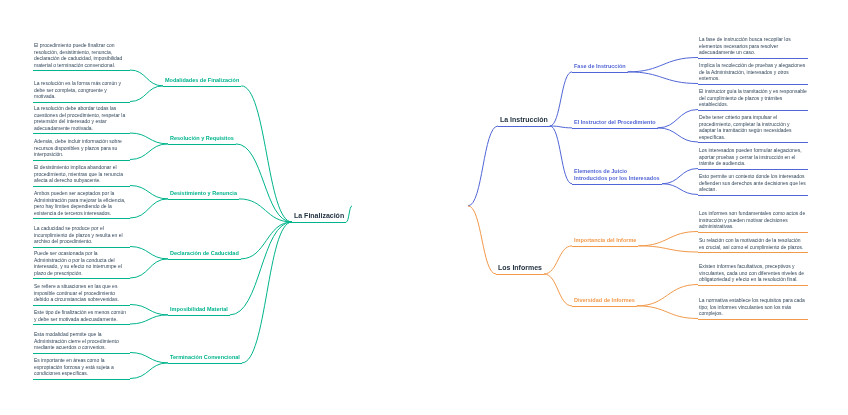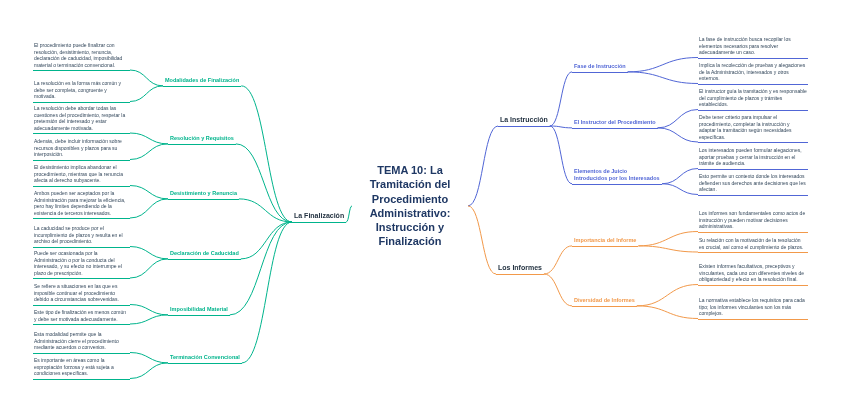--- a/index.html
+++ b/index.html
@@ -57,21 +57,20 @@
       <path d="M 662 183.75 C 680 183.75, 680 168.5, 698 168.5" stroke="rgb(81, 102, 214)"></path>
       <path d="M 662 183.75 C 680 183.75, 680 194.5, 698 194.5" stroke="rgb(81, 102, 214)"></path>
       <path d="M 543.953125 274 C 557.9765625 274, 557.9765625 245.875, 572 245.875" stroke="rgb(242, 153, 74)"></path>
       <path d="M 543.953125 274 C 557.9765625 274, 557.9765625 305.875, 572 305.875" stroke="rgb(242, 153, 74)"></path>
       <path d="M 638.359375 245.875 C 668.1796875 245.875, 668.1796875 231.5, 698 231.5" stroke="rgb(242, 153, 74)"></path>
       <path d="M 638.359375 245.875 C 668.1796875 245.875, 668.1796875 252, 698 252" stroke="rgb(242, 153, 74)"></path>
       <path d="M 636.828125 305.875 C 667.4140625 305.875, 667.4140625 284.5, 698 284.5" stroke="rgb(242, 153, 74)"></path>
       <path d="M 636.828125 305.875 C 667.4140625 305.875, 667.4140625 318.5, 698 318.5" stroke="rgb(242, 153, 74)"></path>
     </svg>
 
-  <div id="root" class="node root" style="left:352px;top:163px;width:116px;">TEMA 10: La Tramitación del Procedimiento Administrativo: Instrucción y Finalización</div>
 
   <div id="b-fin" class="node branch c-green" style="left:292px;top:212px;">La Finalización</div>
   <div id="b-ins" class="node branch c-blue" style="left:498px;top:116px;">La Instrucción</div>
   <div id="b-inf" class="node branch c-orange" style="left:496px;top:264px;">Los Informes</div>
 
   <div id="m-fin-0" class="node mid t-green c-green" style="left:163px;top:77px;">Modalidades de Finalización</div>
   <div id="m-fin-1" class="node mid t-green c-green" style="left:168px;top:135px;">Resolución y Requisitos</div>
   <div id="m-fin-2" class="node mid t-green c-green" style="left:168px;top:190px;">Desistimiento y Renuncia</div>
   <div id="m-fin-3" class="node mid t-green c-green" style="left:168px;top:250px;">Declaración de Caducidad</div>
   <div id="m-fin-4" class="node mid t-green c-green" style="left:168px;top:306px;">Imposibilidad Material</div>

